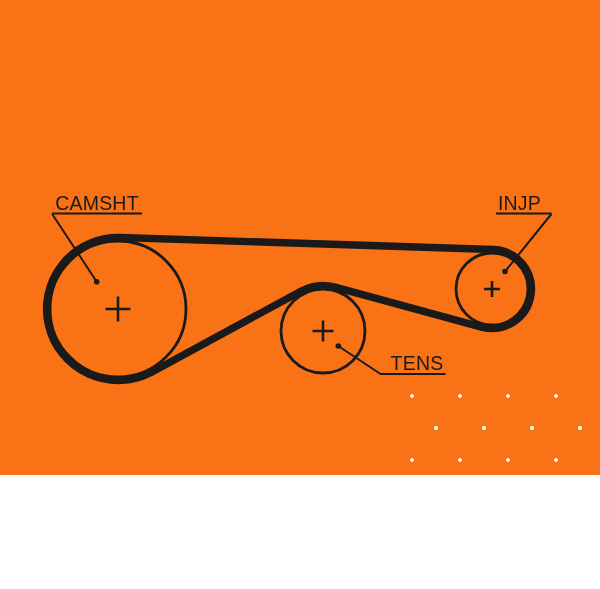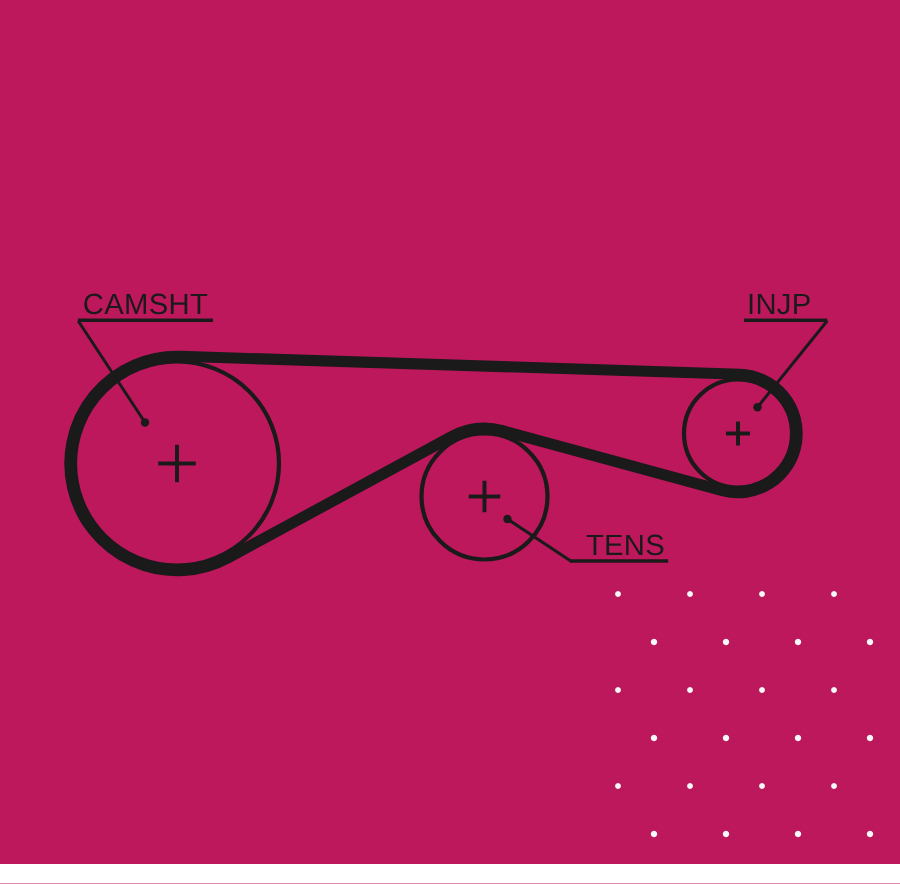--- a/index.html
+++ b/index.html
@@ -3,22 +3,22 @@
 <meta charset="utf-8">
 <style>
   html, body {
     margin: 0;
     padding: 0;
     background: #ffffff;
   }
   .canvas {
     position: relative;
     width: 600px;
-    height: 576px;
-    background: #be185d;
+    height: 475px;
+    background: #f97316;
     overflow: hidden;
     font-family: "Liberation Sans", sans-serif;
   }
   .watermark {
     position: absolute;
     left: 398px;
     top: 392px;
     width: 202px;
     height: 197px;
     background-image:

